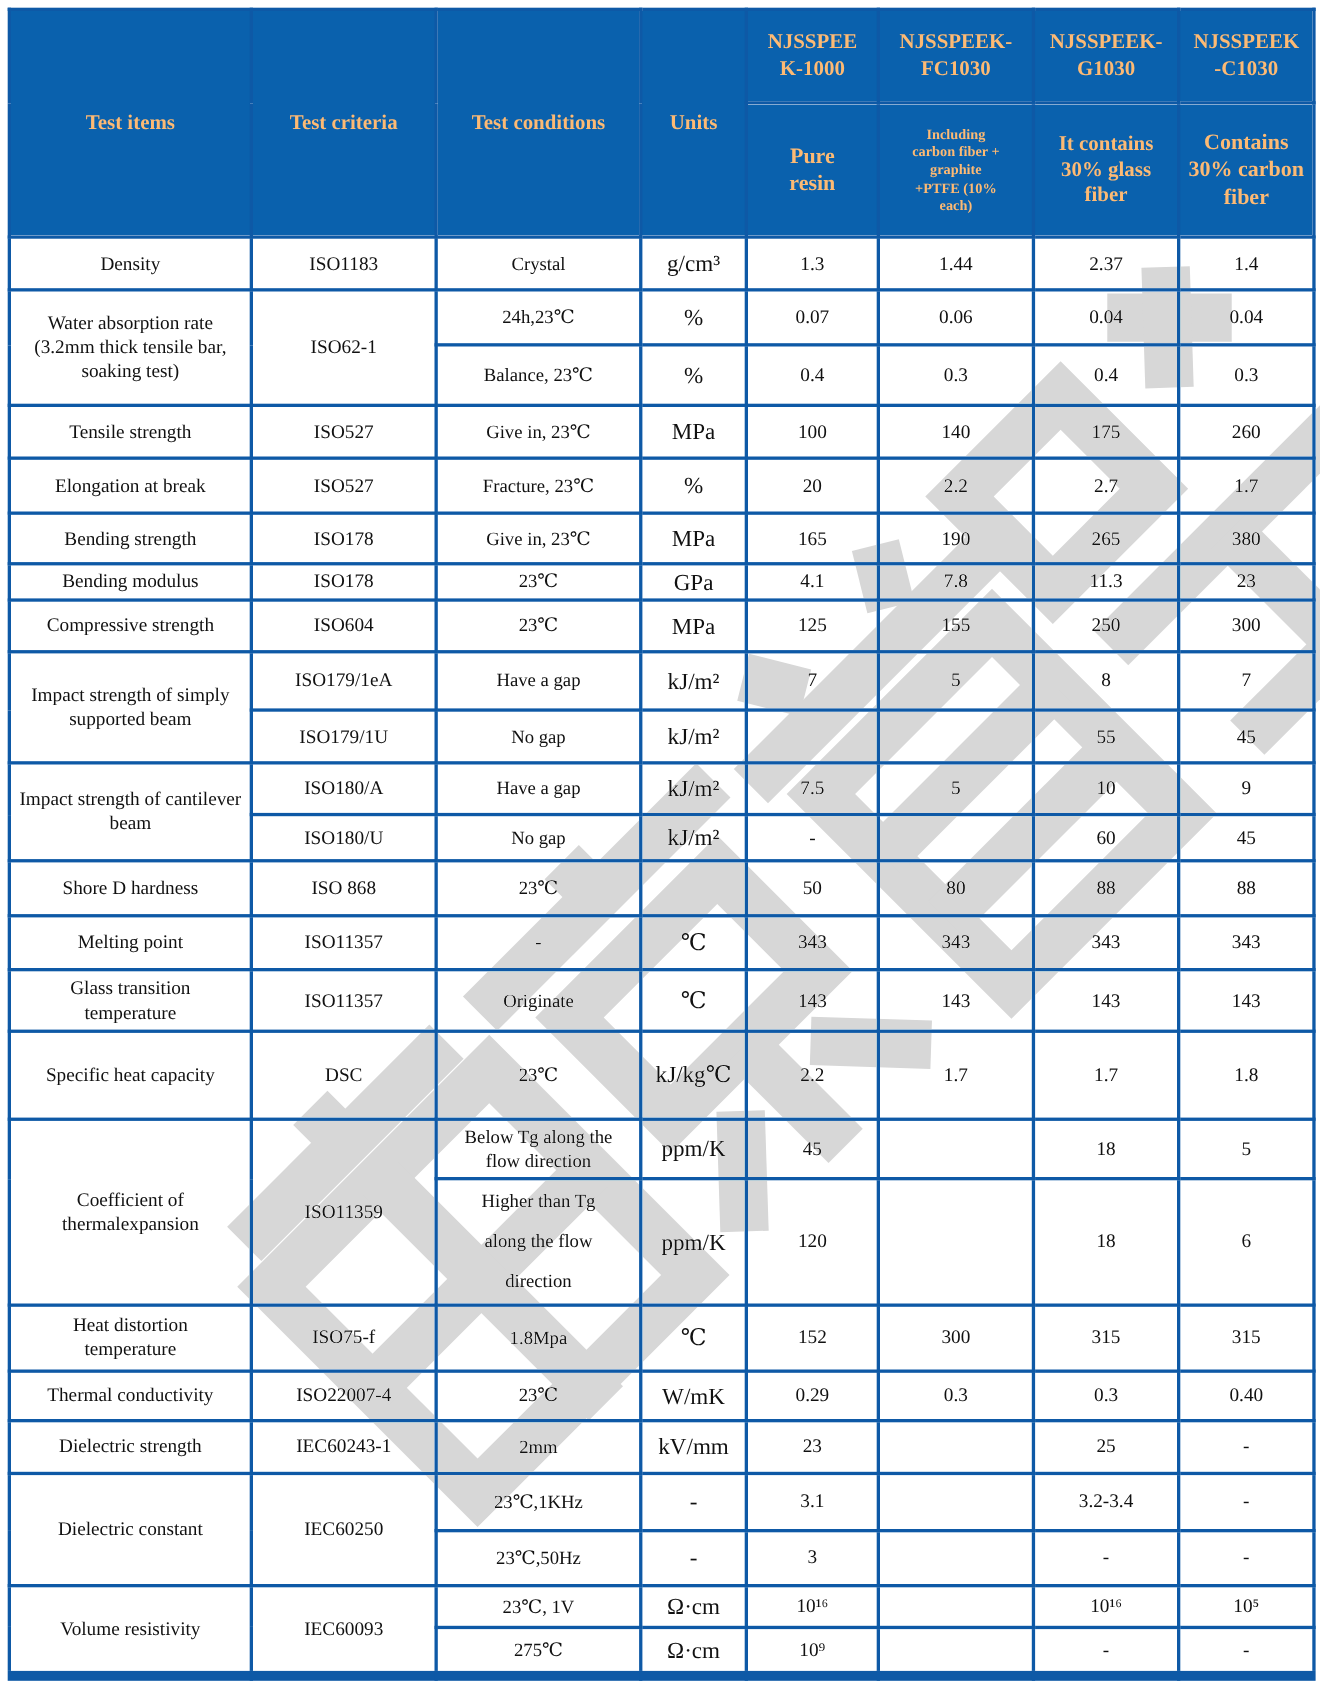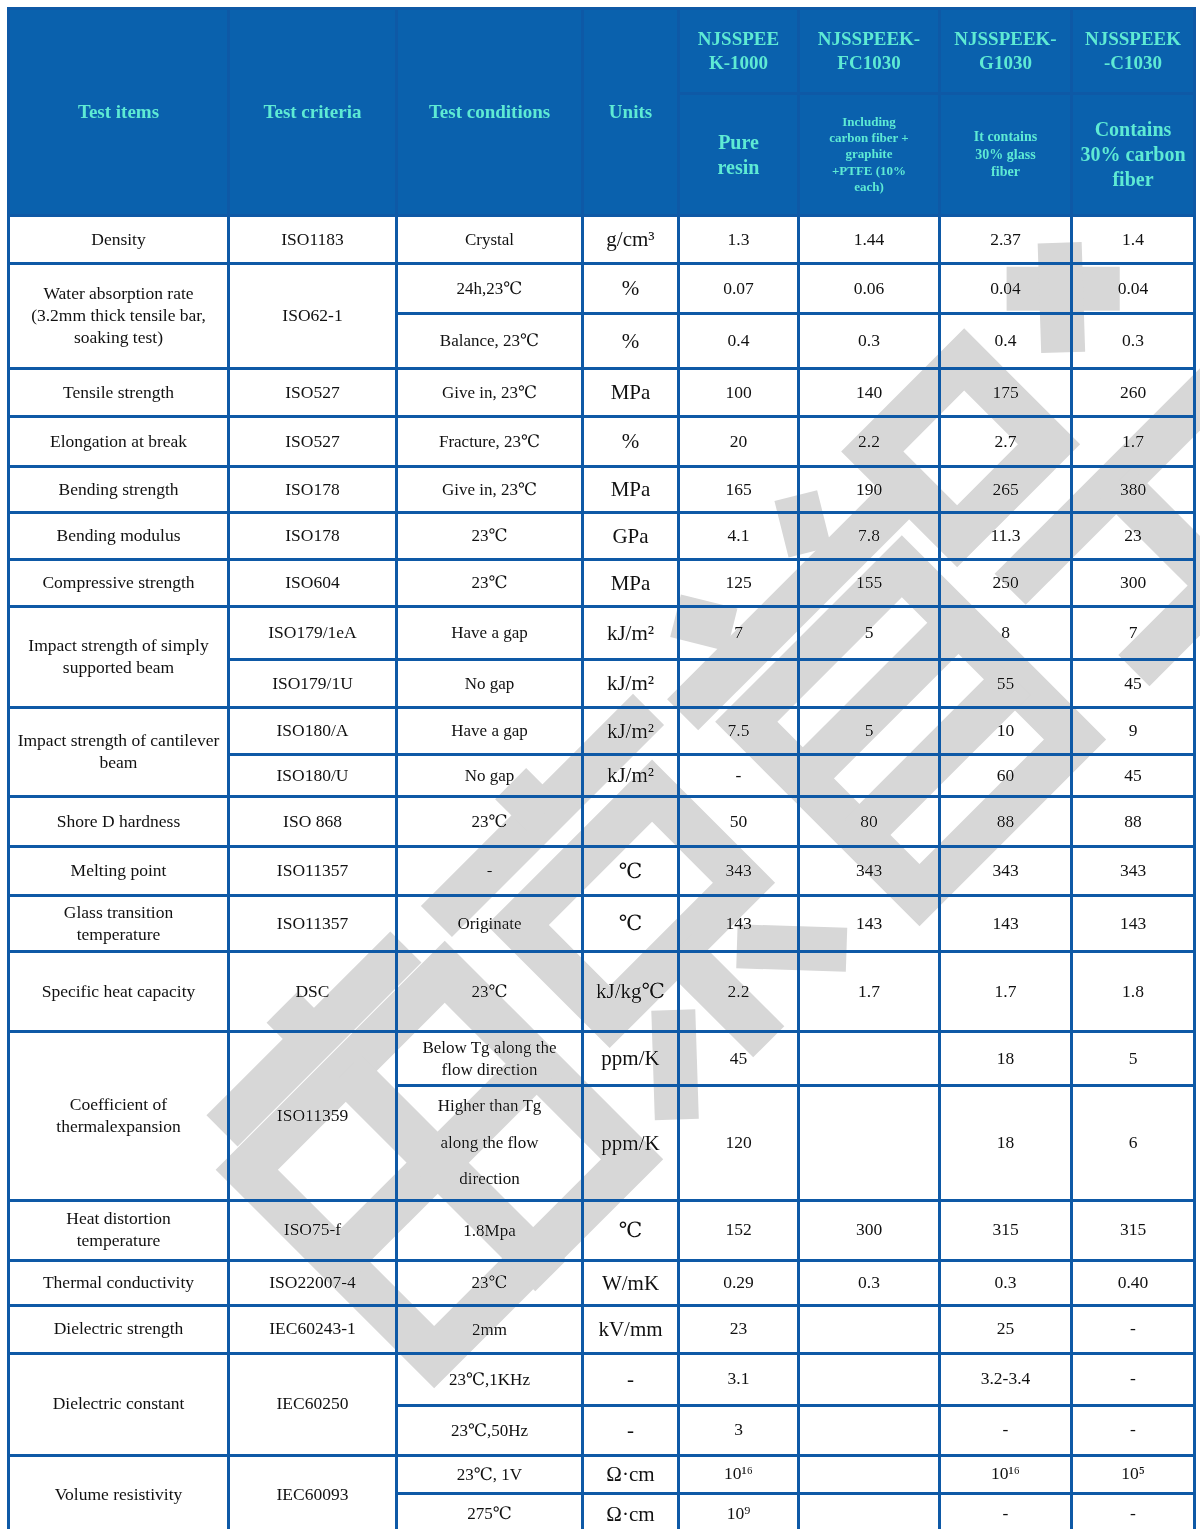--- a/index.html
+++ b/index.html
@@ -21,21 +21,21 @@
   table.props th, table.props td{
     border:3px solid #0e59a6;
     text-align:center;
     vertical-align:middle;
     padding:1px 2px;
     white-space:pre-line;
     overflow:hidden;
   }
   thead th{
     background:#0a61ad;
-    color:#5eead4;
+    color:#fdba74;
     font-weight:bold;
     font-size:19px;
     line-height:1.25;
   }
   tbody td{
     color:#111111;
     font-size:17.5px;
     line-height:1.25;
     background:transparent;
   }
@@ -88,21 +88,21 @@
 -C1030</th>
       </tr>
       <tr style="height:122px">
         <th style="font-size:20px">Pure
 resin</th>
         <th style="font-size:13px">Including
 carbon fiber +
 graphite
 +PTFE (10%
 each)</th>
-        <th style="font-size:14px">It contains
+        <th style="font-size:19px">It contains
 30% glass
 fiber</th>
         <th style="font-size:20px">Contains
 30% carbon
 fiber</th>
       </tr>
     </thead>
     <tbody>
       <tr style="height:48px">
         <td class="item">Density</td>
@@ -157,21 +157,21 @@
       <tr style="height:46px">
         <td class="item">Bending strength</td>
         <td class="crit">ISO178</td>
         <td class="cond">Give in, 23℃</td>
         <td class="unit">MPa</td>
         <td>165</td>
         <td>190</td>
         <td>265</td>
         <td>380</td>
       </tr>
-      <tr style="height:47px">
+      <tr style="height:33px">
         <td class="item">Bending modulus</td>
         <td class="crit">ISO178</td>
         <td class="cond">23℃</td>
         <td class="unit">GPa</td>
         <td>4.1</td>
         <td>7.8</td>
         <td>11.3</td>
         <td>23</td>
       </tr>
       <tr style="height:47px">

